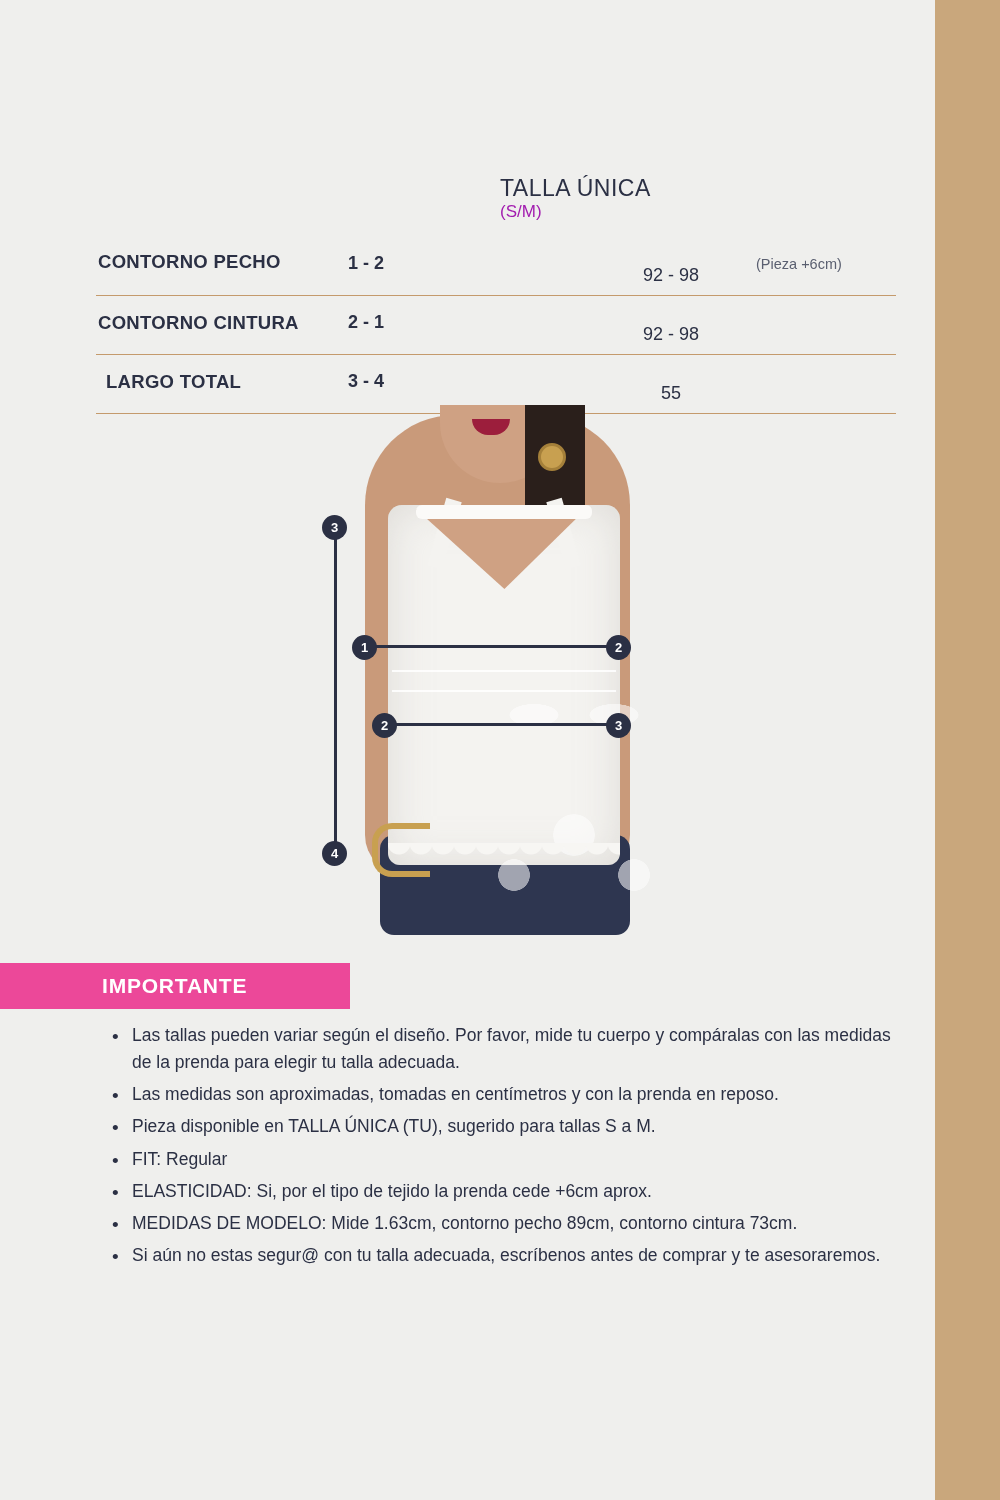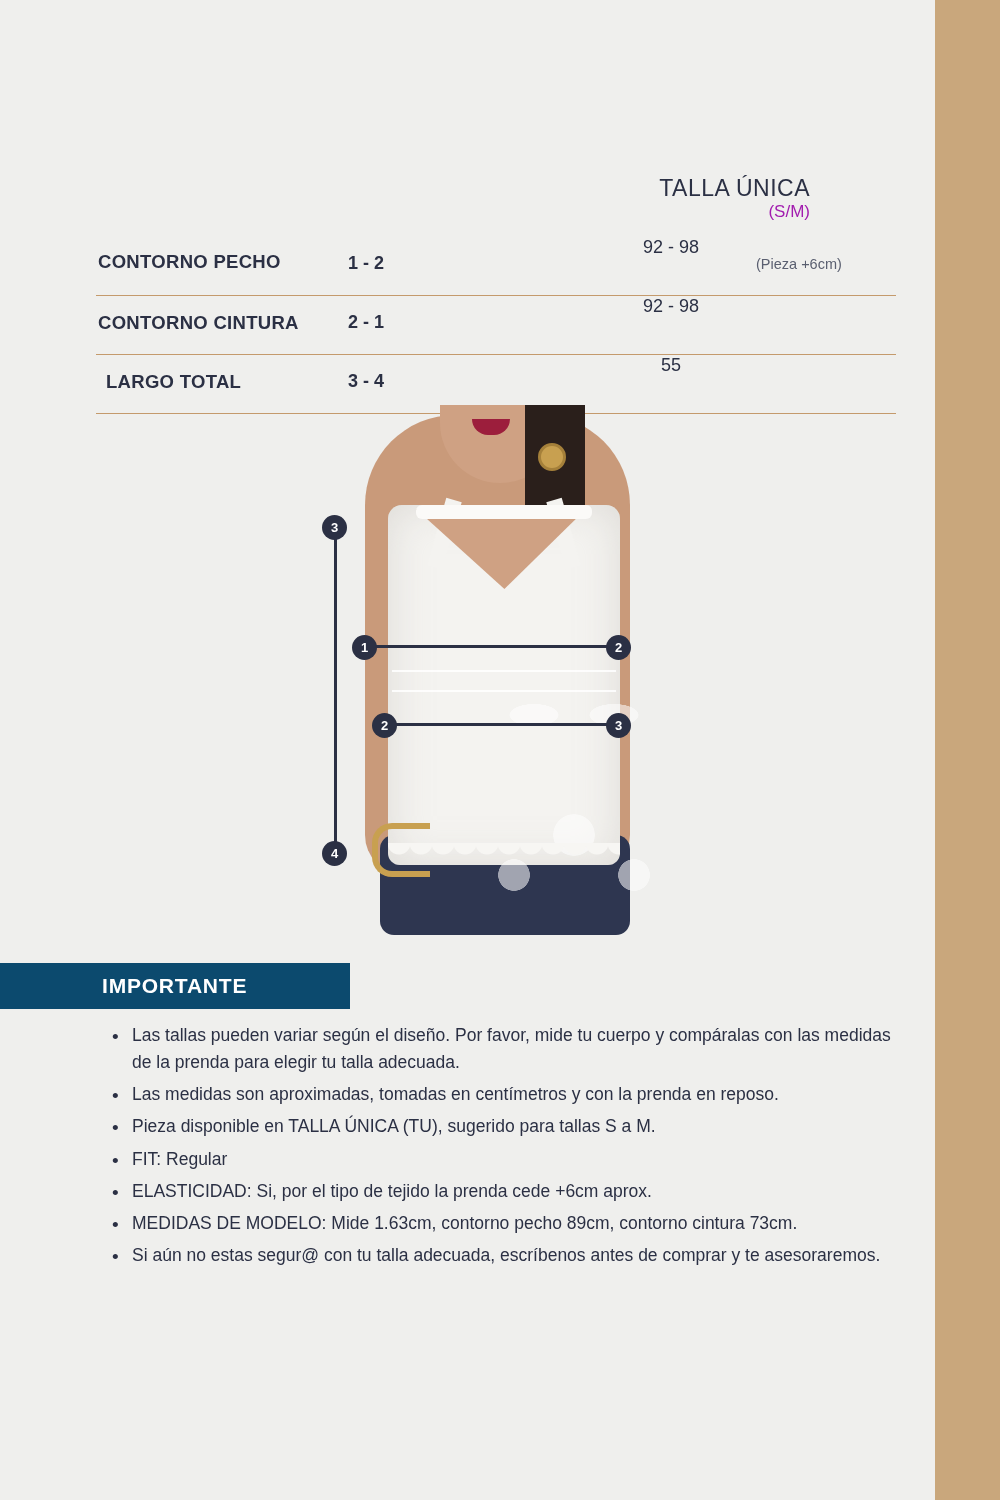--- a/index.html
+++ b/index.html
@@ -32,24 +32,24 @@
   }
   
   .size-table {
     position: absolute;
     left: 96px;
     top: 175px;
     width: 800px;
   }
   .table-head {
     position: absolute;
-    left: 424px;
+    left: 404px;
     top: 0;
     width: 290px;
-    text-align: right;
+    text-align: left;
   }
   .table-head .title {
     font-size: 23px;
     letter-spacing: 0.5px;
     color: #2b3044;
   }
   .table-head .sub {
     font-size: 17px;
     color: #a21caf;
     margin-top: 0;
@@ -78,21 +78,21 @@
     position: absolute;
     left: 252px;
     top: 16px;
     font-size: 18px;
     font-weight: bold;
     color: #2b3044;
   }
   .row .val {
     position: absolute;
     left: 500px;
-    top: 0;
+    top: 28px;
     width: 150px;
     text-align: center;
     font-size: 18px;
     color: #2b3044;
   }
   .row .note {
     position: absolute;
     left: 660px;
     top: 19px;
     font-size: 14.5px;
@@ -272,21 +272,21 @@
     background: #2b3044;
     z-index: 4;
   }
   
   .imp-header {
     position: absolute;
     left: 0;
     top: 963px;
     width: 350px;
     height: 46px;
-    background: #0c4a6e;
+    background: #ec4899;
   }
   .imp-header span {
     position: absolute;
     left: 102px;
     top: 11px;
     font-size: 21px;
     font-weight: bold;
     letter-spacing: 0.8px;
     color: #ffffff;
   }

